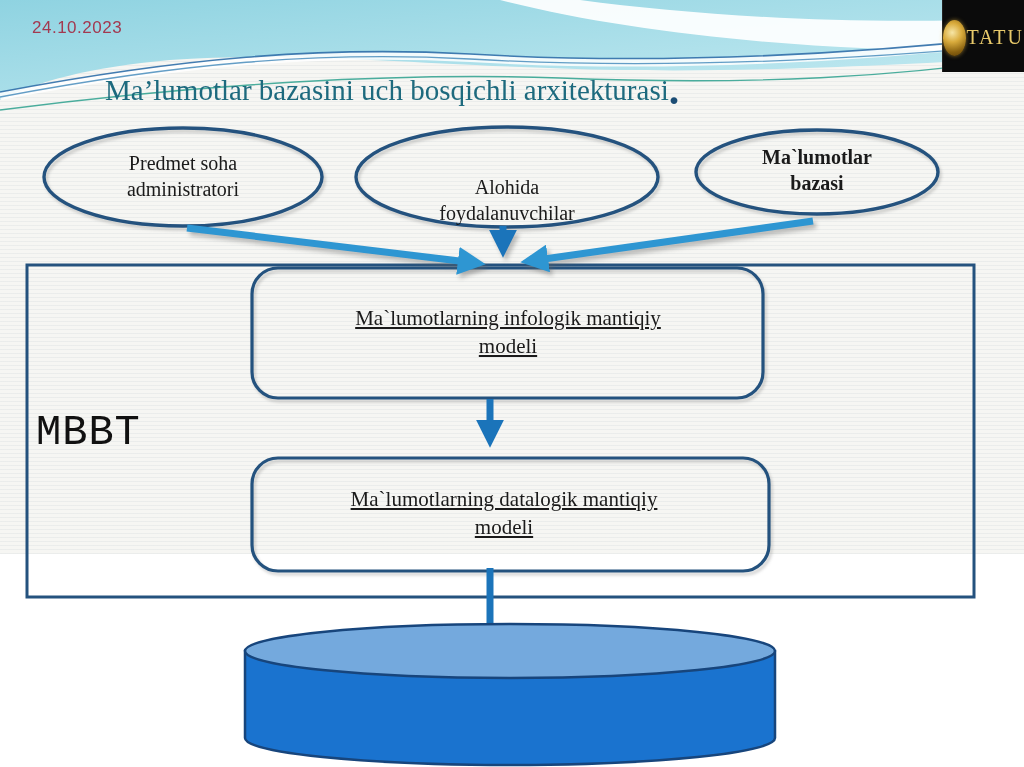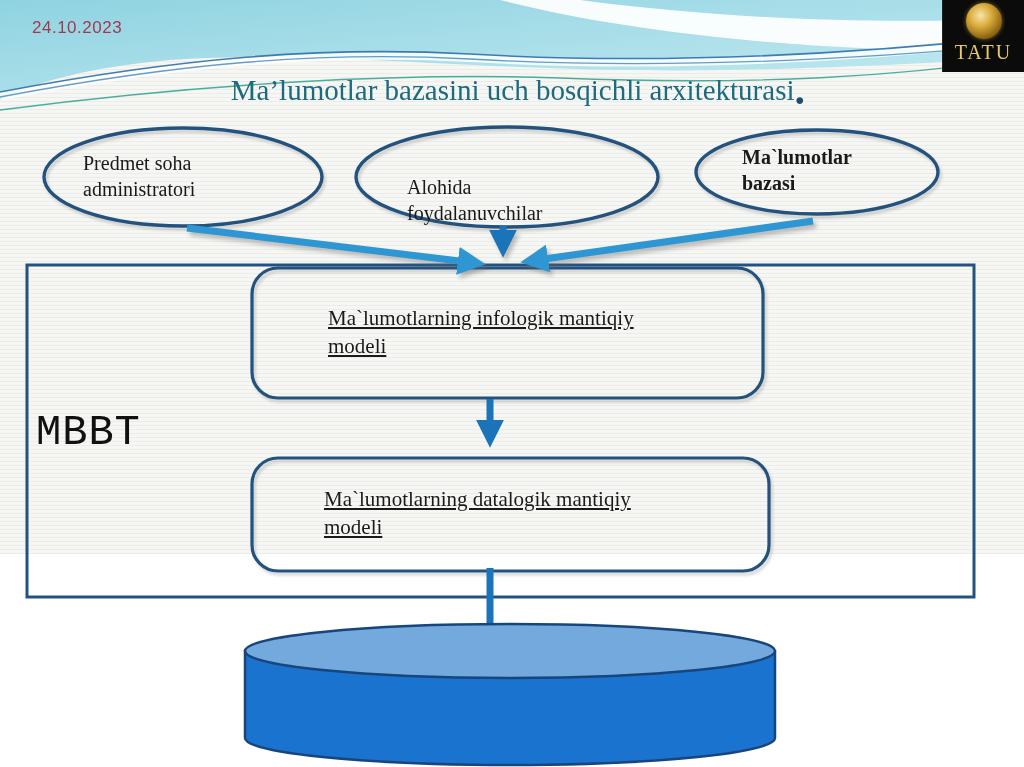--- a/index.html
+++ b/index.html
@@ -13,39 +13,39 @@
   }
   .hdr-wave{position:absolute;top:0;left:0;width:1024px;height:118px;}
   .date{
     position:absolute;top:18px;left:32px;
     font-family:"Liberation Sans", sans-serif;
     font-size:17px;color:#a33950;letter-spacing:0.5px;
   }
   .logo{
     position:absolute;top:0;right:0;width:81px;height:72px;
     background:#0b0b0b;border-left:1px solid #222;
-    display:flex;flex-direction:column;align-items:center;justify-content:flex-start;
+    display:flex;flex-direction:row;align-items:center;justify-content:flex-start;
   }
   .globe{
     margin-top:3px;width:36px;height:36px;border-radius:50%;
     background:radial-gradient(circle at 40% 35%, #f7e6a6 0%, #d9ab3c 35%, #8a6210 72%, #5a3c06 100%);
     box-shadow:0 0 4px rgba(217,171,60,0.6);
   }
   .logo-text{
     color:#e8c96a;font-size:20px;letter-spacing:2px;margin-top:2px;
     font-family:"Liberation Serif", serif;
   }
   .title{
-    position:absolute;top:74px;left:105px;width:700px;text-align:right;
+    position:absolute;top:74px;left:105px;width:700px;text-align:left;
     font-size:29px;color:#1d6a7e;white-space:nowrap;
   }
   .title .period{font-size:42px;font-weight:bold;color:#1b4d75;line-height:0;vertical-align:-4px;}
   .diagram-svg{position:absolute;top:0;left:0;width:1024px;height:767px;}
   .lbl{
-    position:absolute;color:#1a1a1a;line-height:1.32;
+    position:absolute;text-align:center;color:#1a1a1a;line-height:1.32;
   }
   .lbl-ellipse{font-size:20px;}
   .lbl-box{font-size:21px;text-decoration:underline;}
   .lbl-mbbt{font-size:42px;color:#111;text-align:left;letter-spacing:1px;}
   .lbl-cyl{font-size:21px;color:#dceefb;}
   .shadow-soft{filter:drop-shadow(2px 3px 1.5px rgba(110,110,110,0.3));}
   .shadow-arrow{filter:drop-shadow(3px 4px 2px rgba(100,100,100,0.4));}
 </style>
 </head>
 <body>

